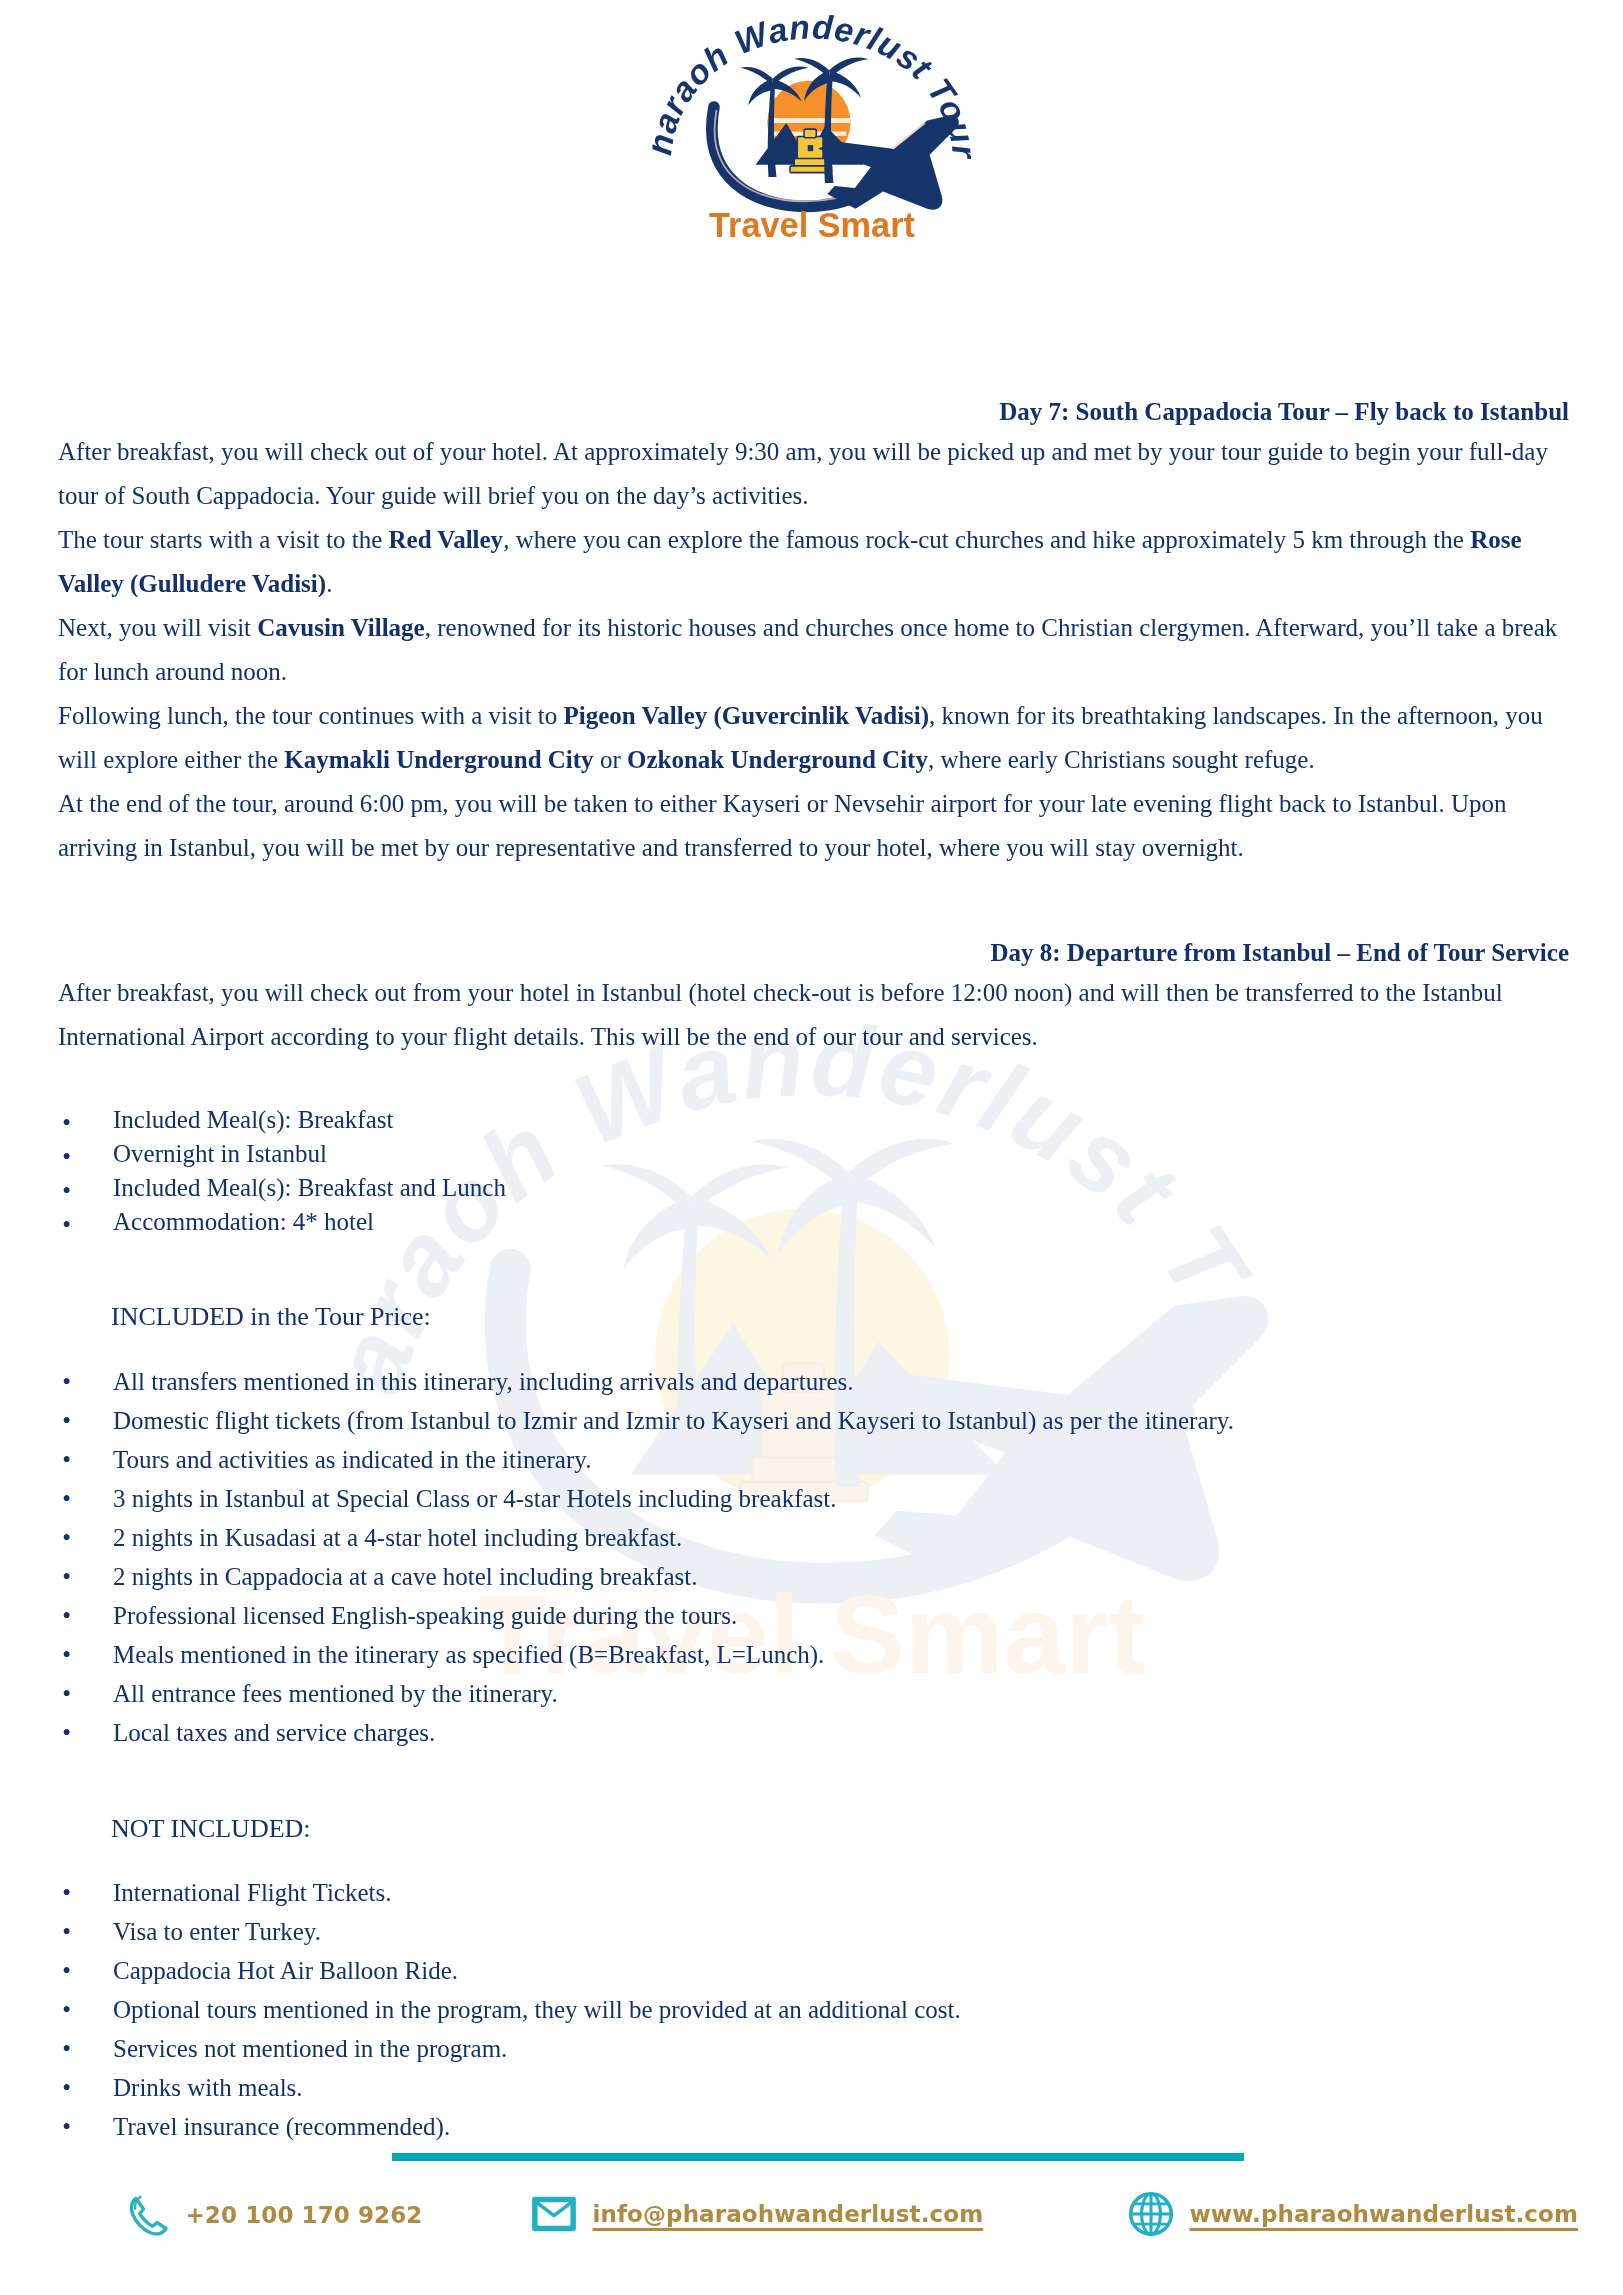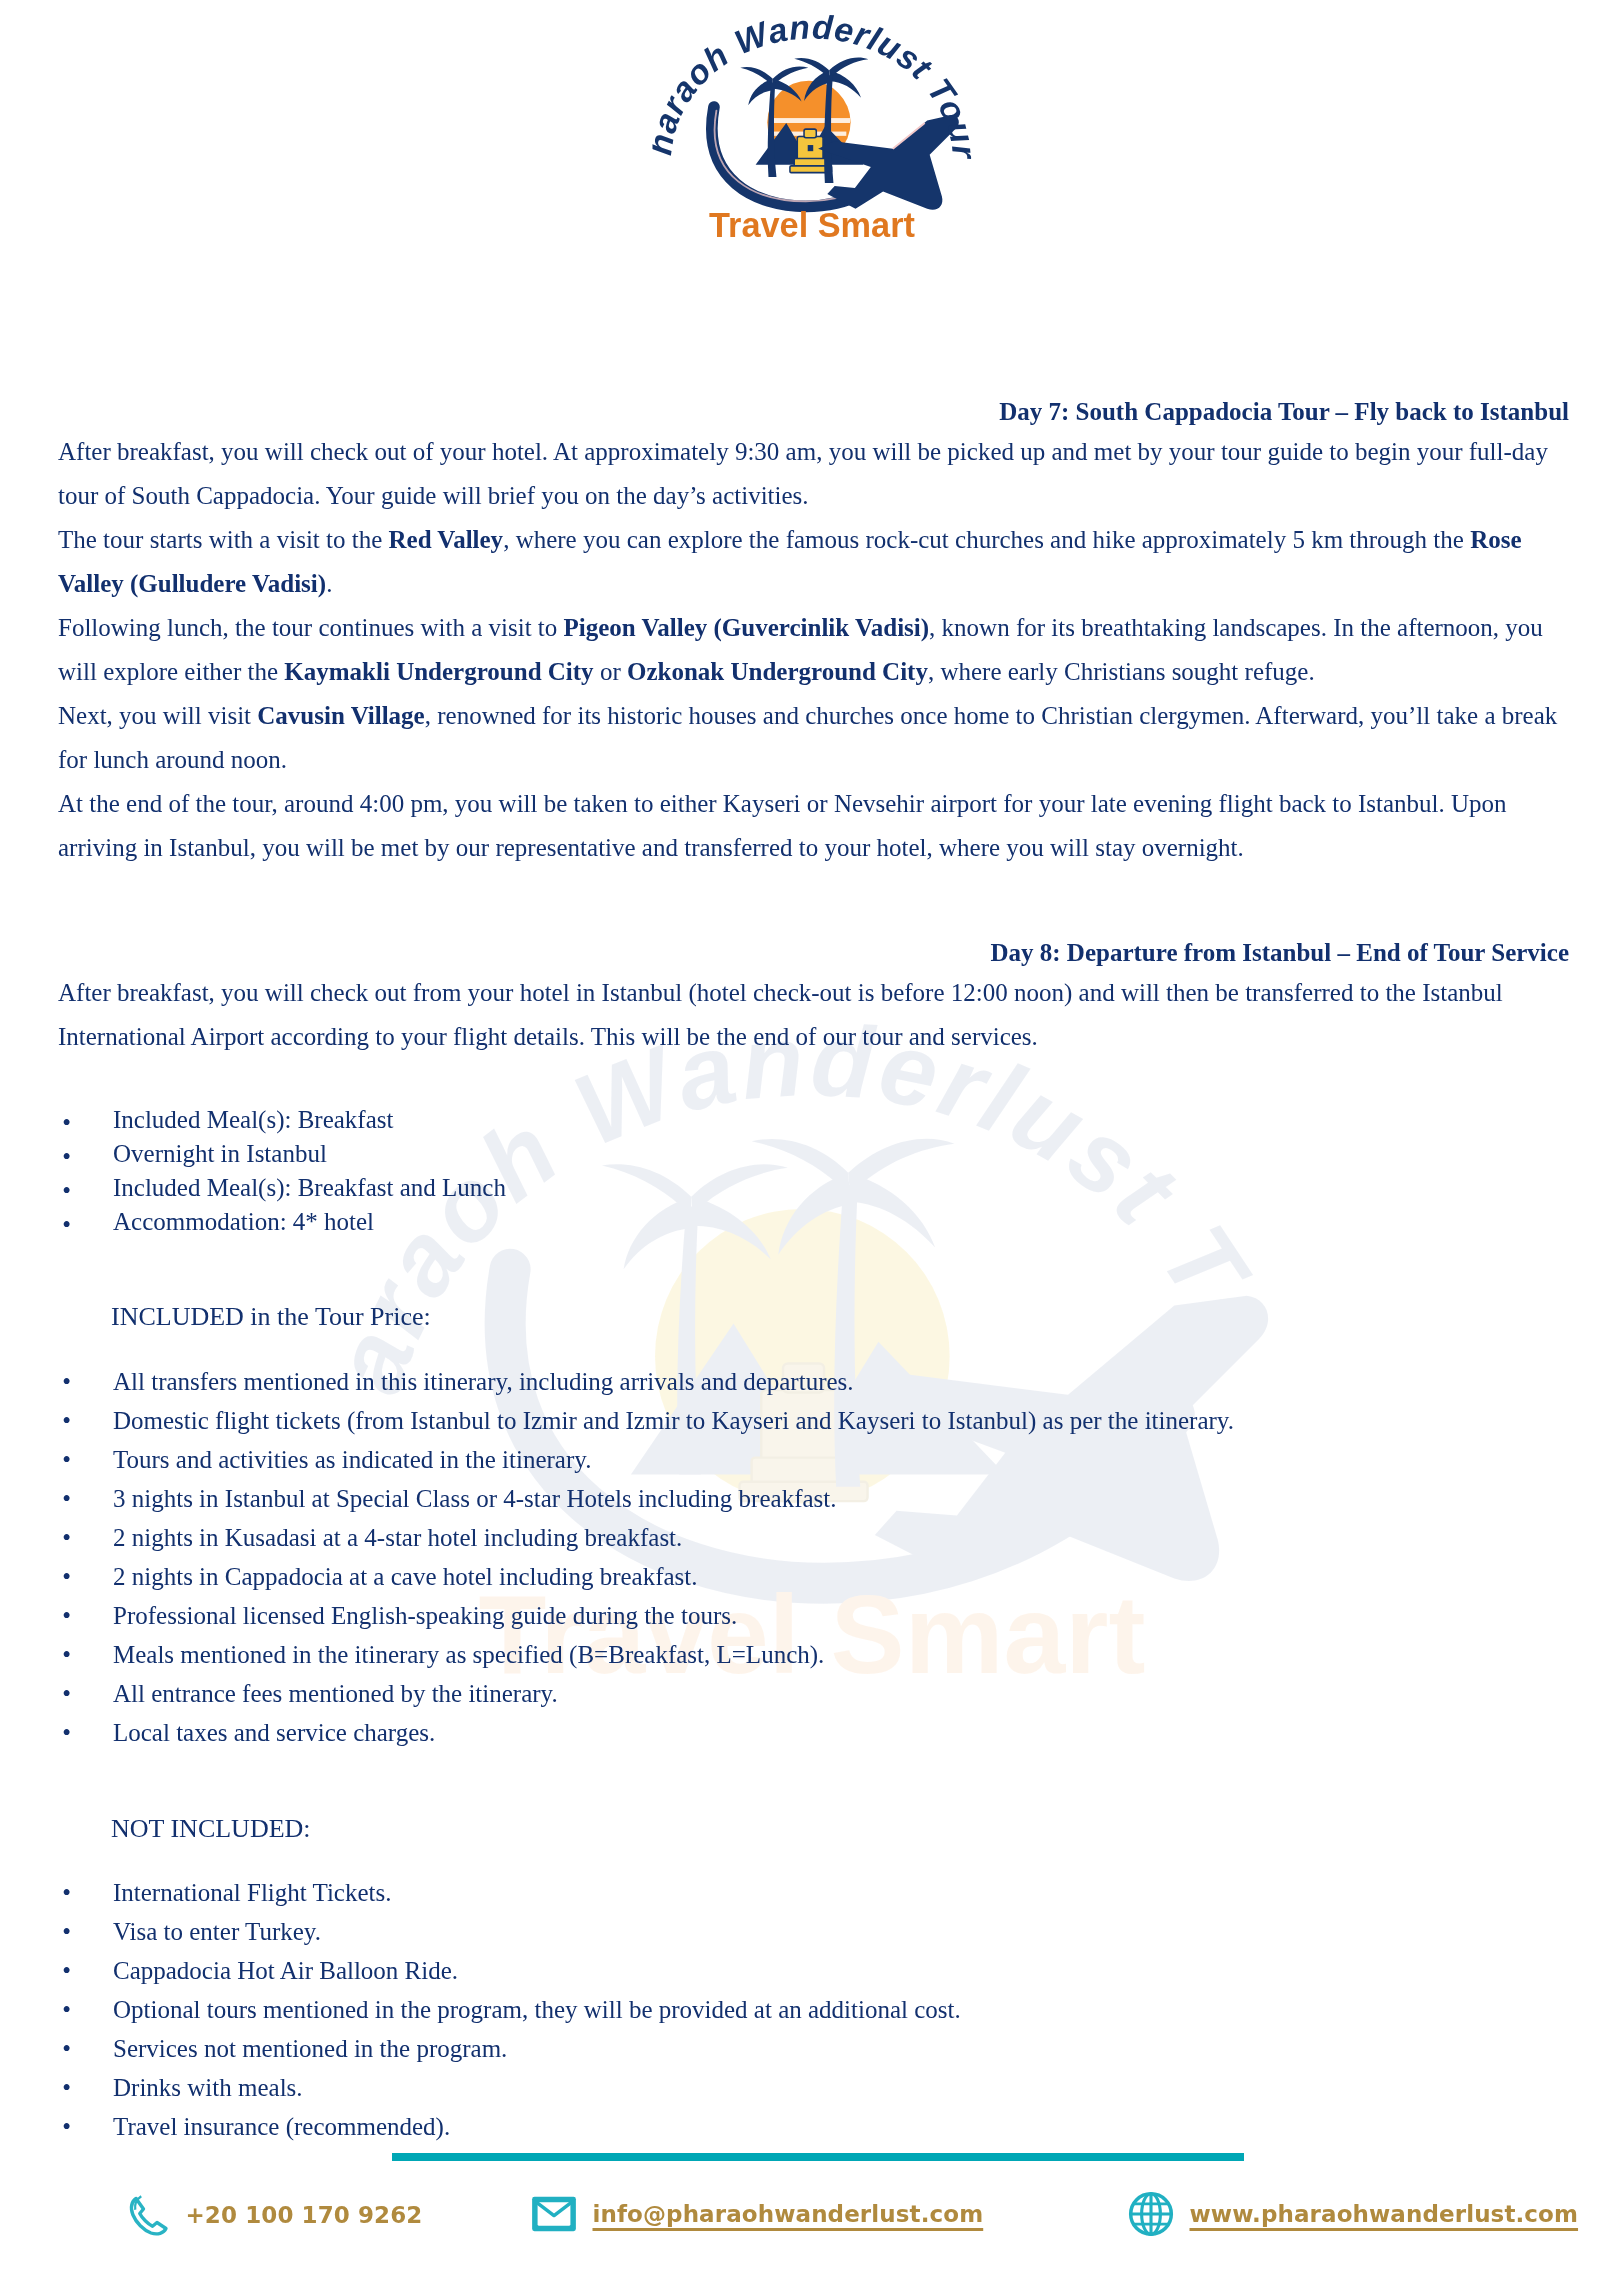--- a/index.html
+++ b/index.html
@@ -244,23 +244,23 @@
       <text x="260" y="372" font-family="Liberation Sans, sans-serif" font-size="56" font-weight="bold" fill="#e07820" text-anchor="middle">Travel Smart</text>
     </svg>
   </div>
 
   <div class="content">
 
     <div class="body-block" style="top:394px;">
       <p class="heading">Day 7: South Cappadocia Tour – Fly back to Istanbul</p>
       <p class="para"><span>After breakfast, you will check out of your hotel. At approximately 9:30 am, you will be picked up and met by your tour guide to begin your full-day tour of South Cappadocia. Your guide will brief you on the day’s activities.</span></p>
       <p class="para"><span>The tour starts with a visit to the </span><b>Red Valley</b><span>, where you can explore the famous rock-cut churches and hike approximately 5 km through the </span><b>Rose Valley (Gulludere Vadisi)</b><span>.</span></p>
+      <p class="para"><span>Next, you will visit </span><b>Cavusin Village</b><span>, renowned for its historic houses and churches once home to Christian clergymen. Afterward, you’ll take a break for lunch around noon.</span></p>
       <p class="para"><span>Following lunch, the tour continues with a visit to </span><b>Pigeon Valley (Guvercinlik Vadisi)</b><span>, known for its breathtaking landscapes. In the afternoon, you will explore either the </span><b>Kaymakli Underground City</b><span> or </span><b>Ozkonak Underground City</b><span>, where early Christians sought refuge.</span></p>
-      <p class="para"><span>Next, you will visit </span><b>Cavusin Village</b><span>, renowned for its historic houses and churches once home to Christian clergymen. Afterward, you’ll take a break for lunch around noon.</span></p>
-      <p class="para"><span>At the end of the tour, around 4:00 pm, you will be taken to either Kayseri or Nevsehir airport for your late evening flight back to Istanbul. Upon arriving in Istanbul, you will be met by our representative and transferred to your hotel, where you will stay overnight.</span></p>
+      <p class="para"><span>At the end of the tour, around 6:00 pm, you will be taken to either Kayseri or Nevsehir airport for your late evening flight back to Istanbul. Upon arriving in Istanbul, you will be met by our representative and transferred to your hotel, where you will stay overnight.</span></p>
     </div>
 
     <div class="body-block" style="top:935px;">
       <p class="heading">Day 8: Departure from Istanbul – End of Tour Service</p>
       <p class="para">After breakfast, you will check out from your hotel in Istanbul (hotel check-out is before 12:00 noon) and will then be transferred to the Istanbul International Airport according to your flight details.  This will be the end of our tour and services.</p>
     </div>
 
     <div class="body-block" style="top:1103px;">
       <ul class="blist tight" id="day8-list">
           <li><span class="bullet">•</span><span>Included Meal(s): Breakfast</span></li>

